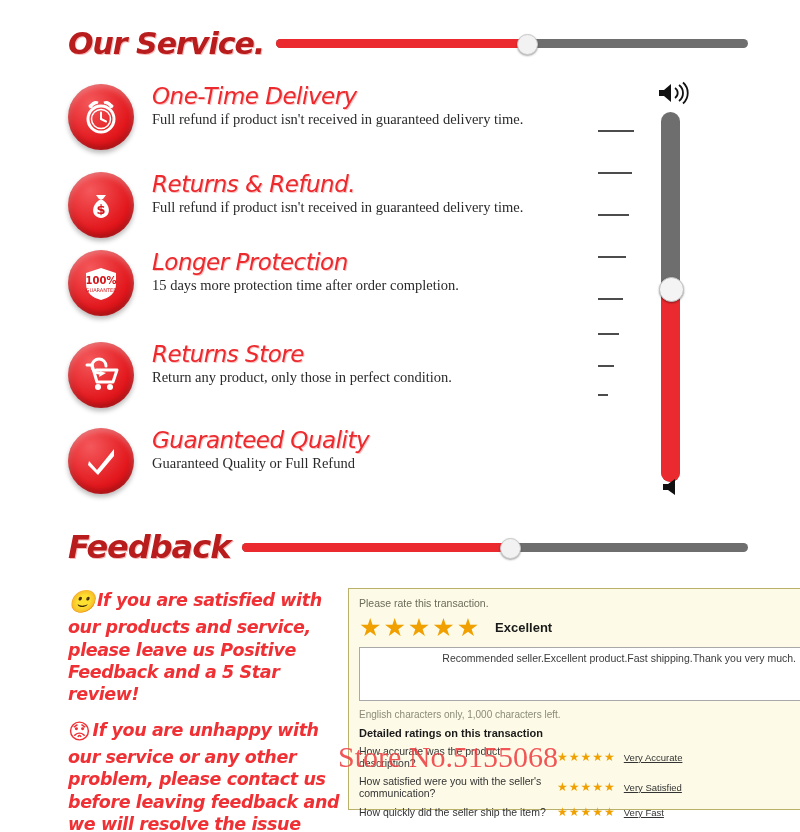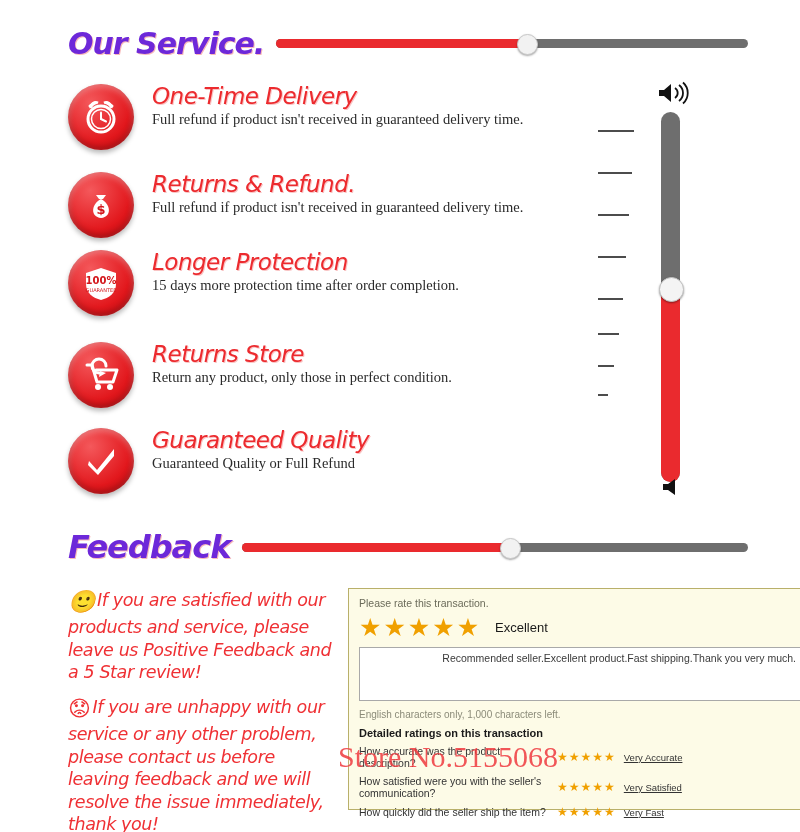--- a/index.html
+++ b/index.html
@@ -10,21 +10,21 @@
     position:relative;
     overflow:hidden;
   }
   .page{position:relative;width:800px;height:832px;}
 
   
   .head-row{position:absolute;display:flex;align-items:center;}
   .head-title{
     font-family:"DejaVu Sans", sans-serif;
     font-weight:bold;
-    color:#6d28d9;
+    color:#b91c1c;
     font-style:italic;
     letter-spacing:-1px;
     text-shadow:1px 1px 0 #f7b9b9;
     white-space:nowrap;
   }
   .bar{
     position:relative;height:9px;border-radius:5px;background:#6e6e6e;
     flex:1;margin-left:12px;
   }
   .bar .fill{
@@ -72,37 +72,37 @@
   .ticks{position:absolute;left:598px;top:130px;width:40px;}
   .ticks i{display:block;background:#4c4c4c;height:2px;margin-bottom:0;}
 
   .spk{position:absolute;color:#111;}
 
   
   .fb-left{position:absolute;left:68px;top:588px;width:272px;}
   .fb-left p{
     margin:0;
     font-family:"DejaVu Sans", sans-serif;
-    font-weight:normal;font-style:italic;color:#ef3034;font-size:17.5px;line-height:1.28;
+    font-weight:bold;font-style:italic;color:#ef3034;font-size:17.5px;line-height:1.28;
     letter-spacing:-.4px;
   }
   .emoji{font-size:22px;vertical-align:-3px;margin-right:2px;}
 
   
   .card{
     position:absolute;left:348px;top:588px;width:476px;height:222px;
     background:#fdfbe7;border:1px solid #b9b06a;box-sizing:border-box;
     font-family:"Liberation Sans", sans-serif;
   }
   .card .c-pad{padding:8px 10px 0 10px;}
   .c-label{font-size:10.5px;color:#6b6b5a;}
   .stars{color:#f0a000;letter-spacing:2px;}
   .star-big{font-size:25px;}
   .star-sm{font-size:12px;letter-spacing:1px;}
-  .excellent{font-weight:normal;font-size:13px;color:#1a1a1a;margin-left:14px;}
+  .excellent{font-weight:bold;font-size:13px;color:#1a1a1a;margin-left:14px;}
   .ta{
     margin-top:5px;width:100%;height:54px;box-sizing:border-box;
     background:#ffffff;border:1px solid #a9a9a9;
     font-size:10.5px;color:#3a3a3a;padding:4px 16px;resize:none;
     font-family:"Liberation Sans", sans-serif;
     text-align:right;
   }
   .c-note{font-size:10px;color:#8b8b79;margin-top:4px;}
   .c-sub{font-size:11px;font-weight:bold;color:#1a1a1a;margin-top:7px;}
   .rate-row{display:flex;align-items:center;font-size:10.5px;color:#333;margin-top:6px;}

